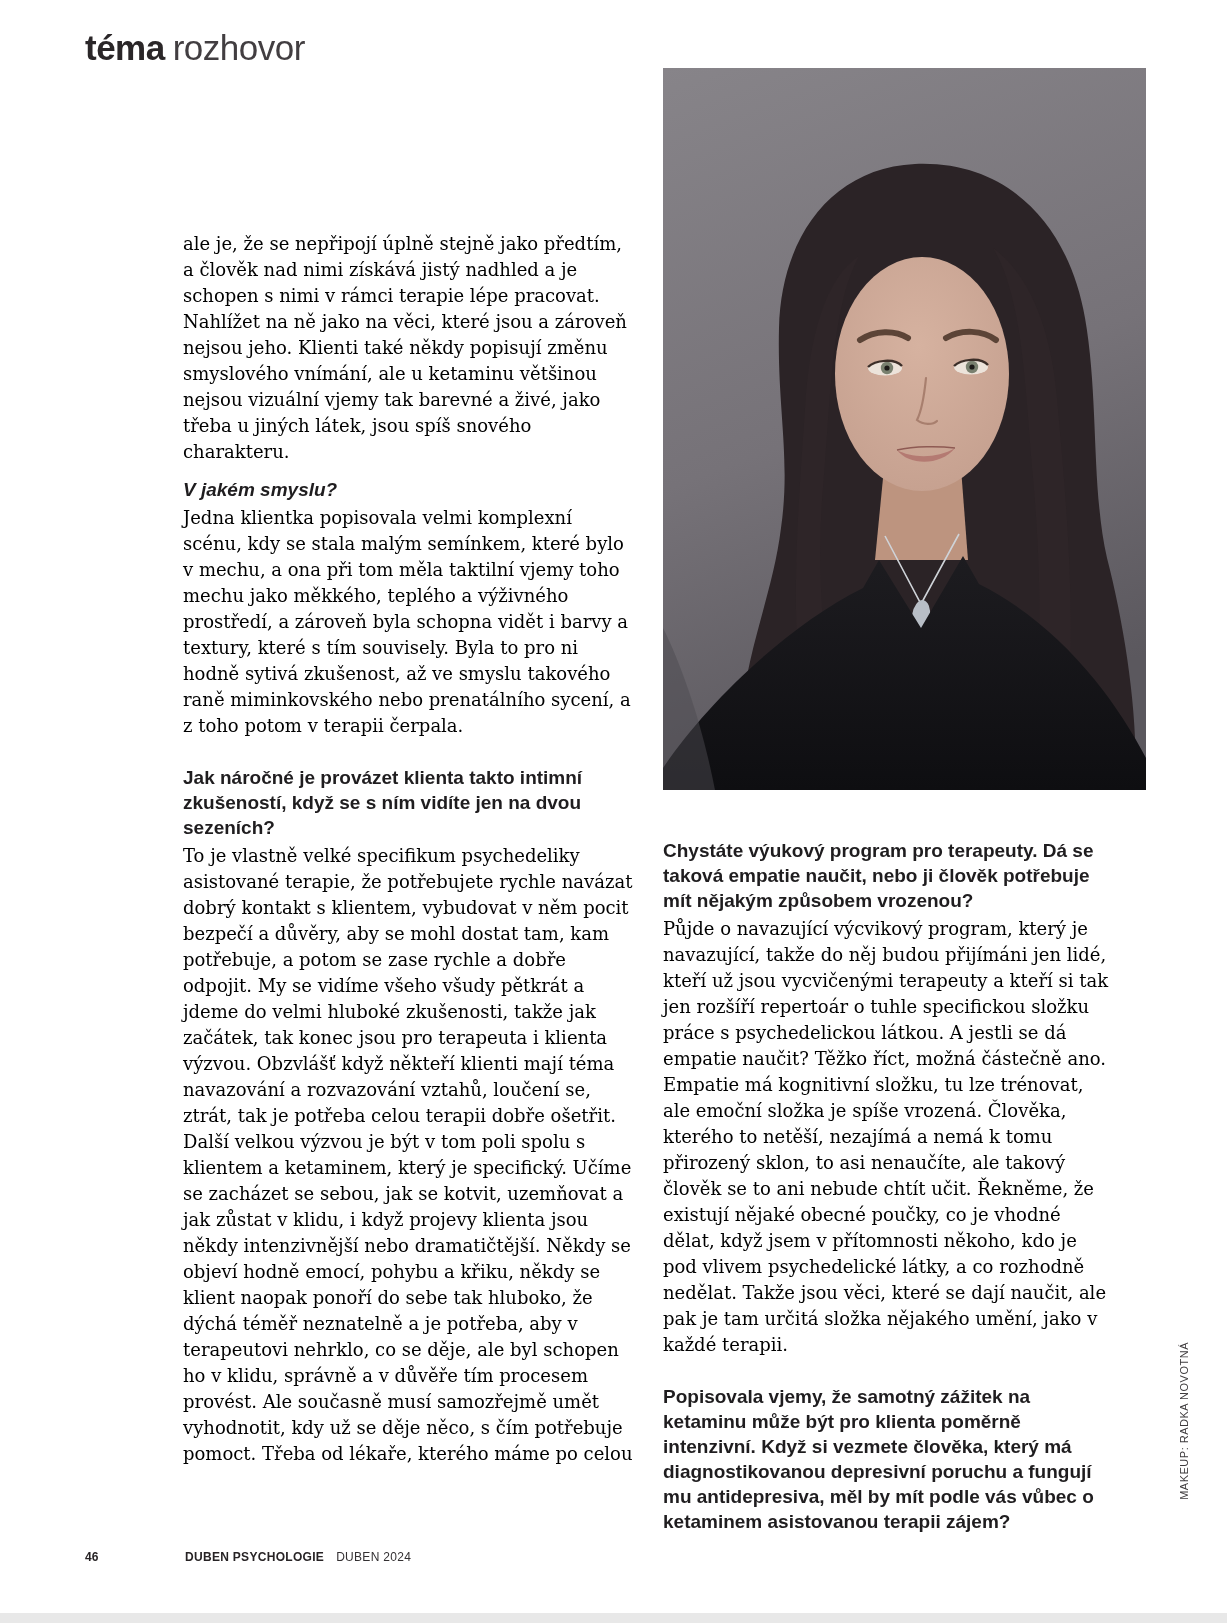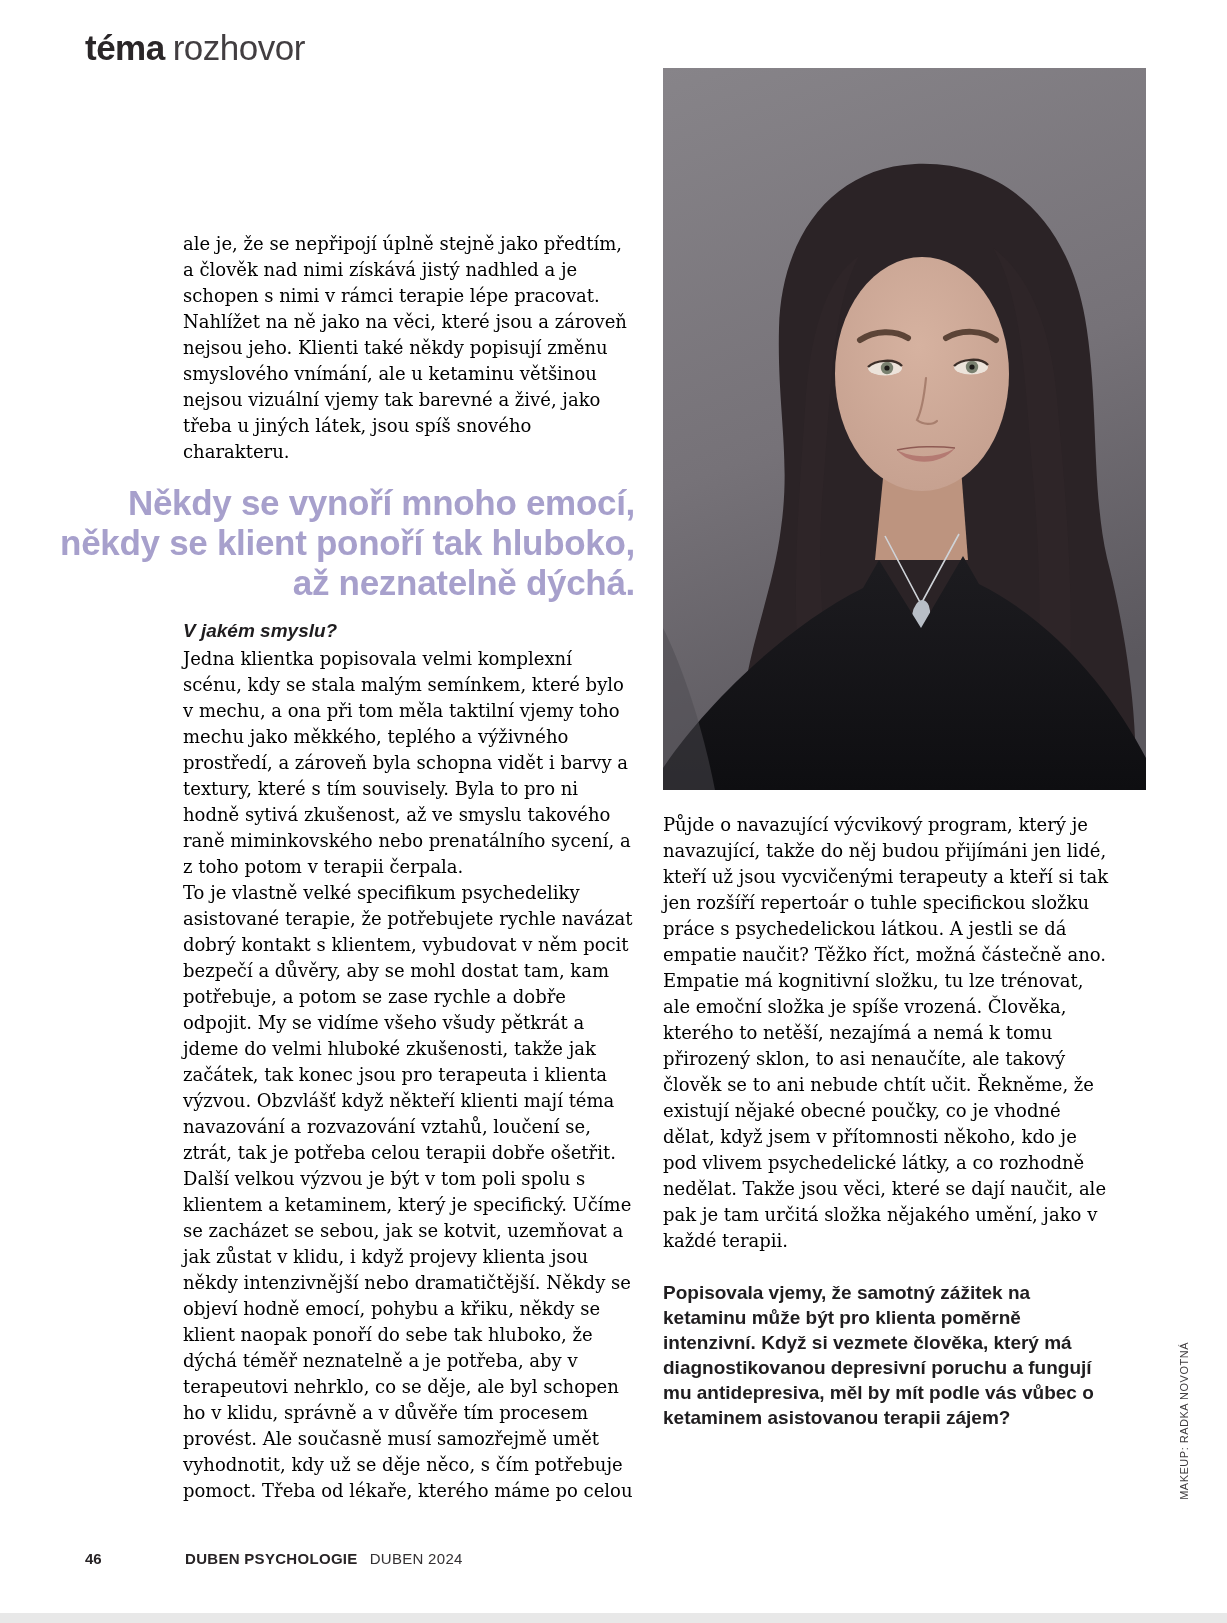--- a/index.html
+++ b/index.html
@@ -83,21 +83,21 @@
     color:#3d3a3c;
     white-space:nowrap;
   }
 
   
   .footer{
     position:absolute;
     left:85px; top:1550px;
     width:600px; height:24px;
     font-family:"Liberation Sans",sans-serif;
-    font-size:15px;
+    font-size:12px;
     color:#272325;
   }
   .footer .pagenum{position:absolute; left:0; top:0; font-weight:700;}
   .footer .magline{position:absolute; left:100px; top:0; white-space:nowrap; letter-spacing:0.3px;}
   .footer .mag-bold{font-weight:700;}
   .footer .mag-issue{font-weight:400; color:#333032; margin-left:5px;padding-left:7px;}
 </style>
 </head>
 <body>
 
@@ -158,35 +158,36 @@
 
       <path fill="url(#topGrad)" d="M0 722 L 0 700 C 40 640 120 560 200 520 L 216 492 L 258 560 L 300 488 L 316 516 C 396 556 452 630 483 690 L 483 722 Z"></path>
 
       <path d="M0 722 L0 560 C 20 600 40 660 52 722 Z" fill="#4c494f" opacity="0.5"></path>
     </svg>
   </div>
 
   <div class="col-left">
     <p class="body-text">ale je, že se nepřipojí úplně stejně jako předtím, a člověk nad nimi získává jistý nadhled a je schopen s nimi v rámci terapie lépe pracovat. Nahlížet na ně jako na věci, které jsou a zároveň nejsou jeho. Klienti také někdy popisují změnu smyslového vnímání, ale u ketaminu většinou nejsou vizuální vjemy tak barevné a živé, jako třeba u jiných látek, jsou spíš snového charakteru.</p>
 
-    <div class="pull-quote">Někdy se vynoří mnoho emocí, někdy se klient ponoří tak hluboko, až neznatelně dýchá.</div>
 
     <div>
       <p class="question" style="margin-top:12px;font-style:italic;">V jakém smyslu?</p>
       <p class="body-text">Jedna klientka popisovala velmi komplexní scénu, kdy se stala malým semínkem, které bylo v mechu, a ona při tom měla taktilní vjemy toho mechu jako měkkého, teplého a výživného prostředí, a zároveň byla schopna vidět i barvy a textury, které s tím souvisely. Byla to pro ni hodně sytivá zkušenost, až ve smyslu takového raně miminkovského nebo prenatálního sycení, a z toho potom v terapii čerpala.</p>
     </div>
 
     <div>
+      <p class="question">Jak náročné je provázet klienta takto intimní zkušeností, když se s ním vidíte jen na dvou sezeních?</p>
       <p class="body-text">To je vlastně velké specifikum psychedeliky asistované terapie, že potřebujete rychle navázat dobrý kontakt s klientem, vybudovat v něm pocit bezpečí a důvěry, aby se mohl dostat tam, kam potřebuje, a potom se zase rychle a dobře odpojit. My se vidíme všeho všudy pětkrát a jdeme do velmi hluboké zkušenosti, takže jak začátek, tak konec jsou pro terapeuta i klienta výzvou. Obzvlášť když někteří klienti mají téma navazování a rozvazování vztahů, loučení se, ztrát, tak je potřeba celou terapii dobře ošetřit. Další velkou výzvou je být v tom poli spolu s klientem a ketaminem, který je specifický. Učíme se zacházet se sebou, jak se kotvit, uzemňovat a jak zůstat v klidu, i když projevy klienta jsou někdy intenzivnější nebo dramatičtější. Někdy se objeví hodně emocí, pohybu a křiku, někdy se klient naopak ponoří do sebe tak hluboko, že dýchá téměř neznatelně a je potřeba, aby v terapeutovi nehrklo, co se děje, ale byl schopen ho v klidu, správně a v důvěře tím procesem provést. Ale současně musí samozřejmě umět vyhodnotit, kdy už se děje něco, s čím potřebuje pomoct. Třeba od lékaře, kterého máme po celou</p>
     </div>
   </div>
 
   <div class="col-right">
 
     <div>
+      <p class="question">Chystáte výukový program pro terapeuty. Dá se taková empatie naučit, nebo ji člověk potřebuje mít nějakým způsobem vrozenou?</p>
       <p class="body-text">Půjde o navazující výcvikový program, který je navazující, takže do něj budou přijímáni jen lidé, kteří už jsou vycvičenými terapeuty a kteří si tak jen rozšíří repertoár o tuhle specifickou složku práce s psychedelickou látkou. A jestli se dá empatie naučit? Těžko říct, možná částečně ano. Empatie má kognitivní složku, tu lze trénovat, ale emoční složka je spíše vrozená. Člověka, kterého to netěší, nezajímá a nemá k tomu přirozený sklon, to asi nenaučíte, ale takový člověk se to ani nebude chtít učit. Řekněme, že existují nějaké obecné poučky, co je vhodné dělat, když jsem v přítomnosti někoho, kdo je pod vlivem psychedelické látky, a co rozhodně nedělat. Takže jsou věci, které se dají naučit, ale pak je tam určitá složka nějakého umění, jako v každé terapii.</p>
     </div>
 
     <div>
       <p class="question">Popisovala vjemy, že samotný zážitek na ketaminu může být pro klienta poměrně intenzivní. Když si vezmete člověka, který má diagnostikovanou depresivní poruchu a fungují mu antidepresiva, měl by mít podle vás vůbec o ketaminem asistovanou terapii zájem?</p>
     </div>
   </div>
 
   <div class="credit">MAKEUP: RADKA NOVOTNÁ</div>
 

